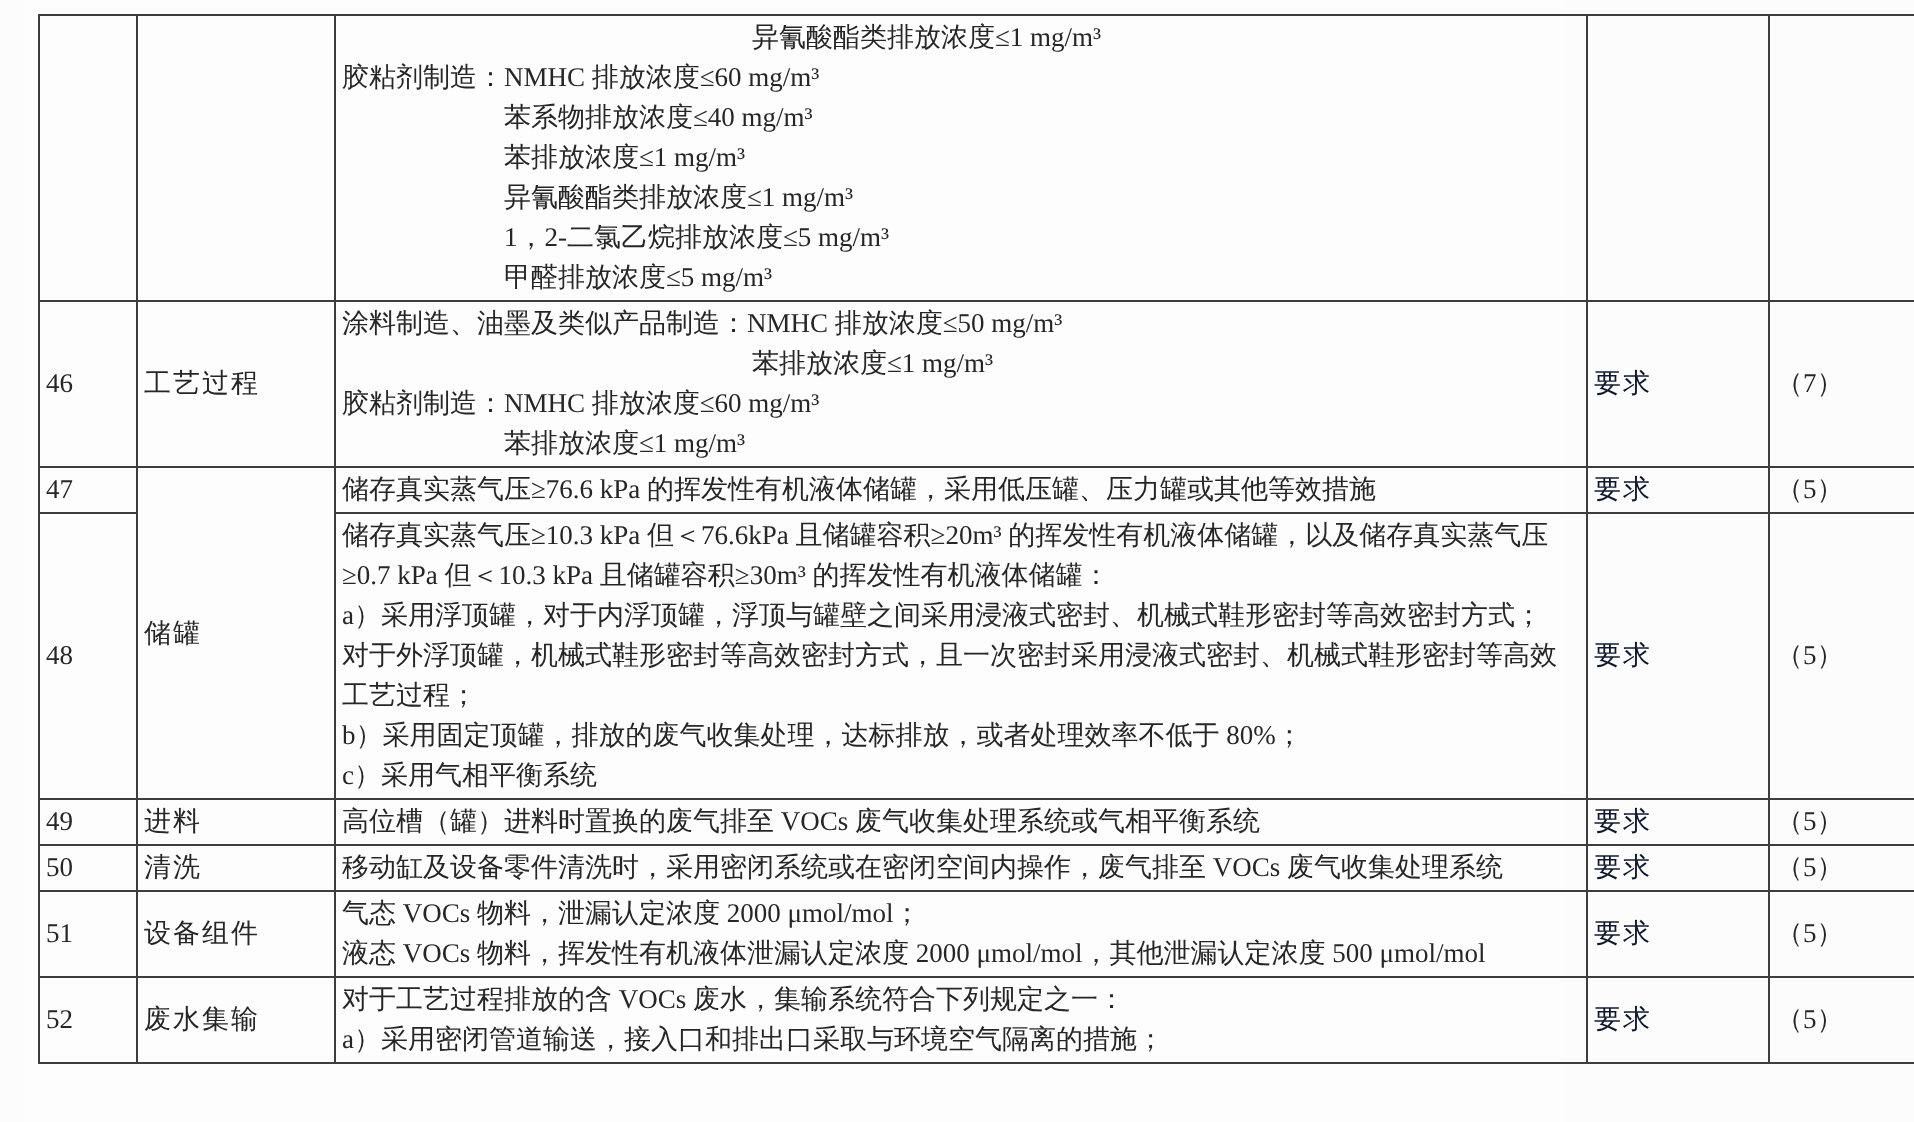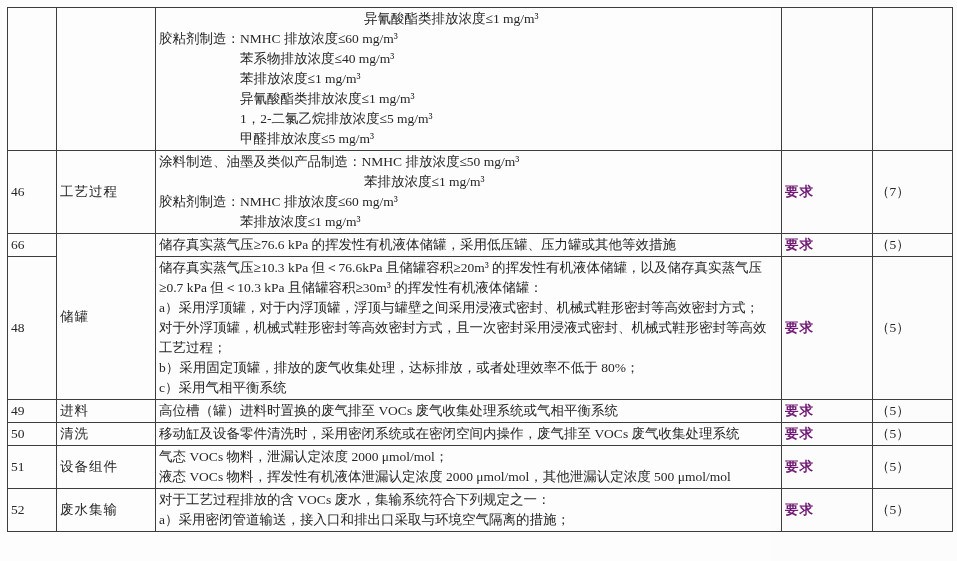--- a/index.html
+++ b/index.html
@@ -3,21 +3,21 @@
 <meta charset="utf-8">
 <style>
   html,body{margin:0;padding:0;}
   body{
     width:957px;height:561px;
     background:#fcfcfc;
     font-family:"Liberation Serif","DejaVu Serif",serif;
     color:#262626;
     overflow:hidden;
   }
-  .page{position:absolute;left:0;top:0;width:770px;height:561px;background:#fdfdfd;}
+  .page{position:absolute;left:12px;top:0;width:770px;height:561px;background:#fdfdfd;}
   table.doc{
     position:absolute;left:7px;top:7px;
     width:945px;
     border-collapse:collapse;
     table-layout:fixed;
   }
   table.doc td{
     border:1px solid #3d3d3d;
     padding:1px 3px;
     vertical-align:middle;
@@ -25,23 +25,23 @@
   }
   col.c-num{width:49px;}
   col.c-cat{width:99px;}
   col.c-content{width:626px;}
   col.c-req{width:91px;}
   col.c-ref{width:80px;}
   td.cell-num,td.cell-cat,td.cell-req,td.cell-ref{}
   td.cell-cat{letter-spacing:1px;font-family:Liberation Mono, monospace;}
   td.cell-req{
     font-family:"Liberation Sans","DejaVu Sans",sans-serif;
-    font-weight:bold;
+    font-weight:normal;
     font-size:14px;
-    color:#701a75;
+    color:#0f172a;
     letter-spacing:1px;
   }
   td.cell-ref{font-size:13.5px;}
   td.cell-content{padding:2px 6px;overflow:hidden;}
   .line{
     line-height:20px;
     white-space:nowrap;
     overflow:hidden;
   }
   .indent-1{padding-left:81px;}
@@ -81,21 +81,21 @@
           <td class="cell-content">
             <div class="line indent-0">涂料制造、油墨及类似产品制造：NMHC 排放浓度≤50 mg/m³</div>
             <div class="line indent-2">苯排放浓度≤1 mg/m³</div>
             <div class="line indent-0">胶粘剂制造：NMHC 排放浓度≤60 mg/m³</div>
             <div class="line indent-1">苯排放浓度≤1 mg/m³</div>
           </td>
           <td class="cell-req">要求</td>
           <td class="cell-ref">（7）</td>
         </tr>
         <tr>
-          <td class="cell-num">66</td>
+          <td class="cell-num">47</td>
           <td class="cell-cat" rowspan="2">储罐</td>
           <td class="cell-content">
             <div class="line indent-0">储存真实蒸气压≥76.6 kPa 的挥发性有机液体储罐，采用低压罐、压力罐或其他等效措施</div>
           </td>
           <td class="cell-req">要求</td>
           <td class="cell-ref">（5）</td>
         </tr>
         <tr>
           <td class="cell-num">48</td>
           <td class="cell-content">

